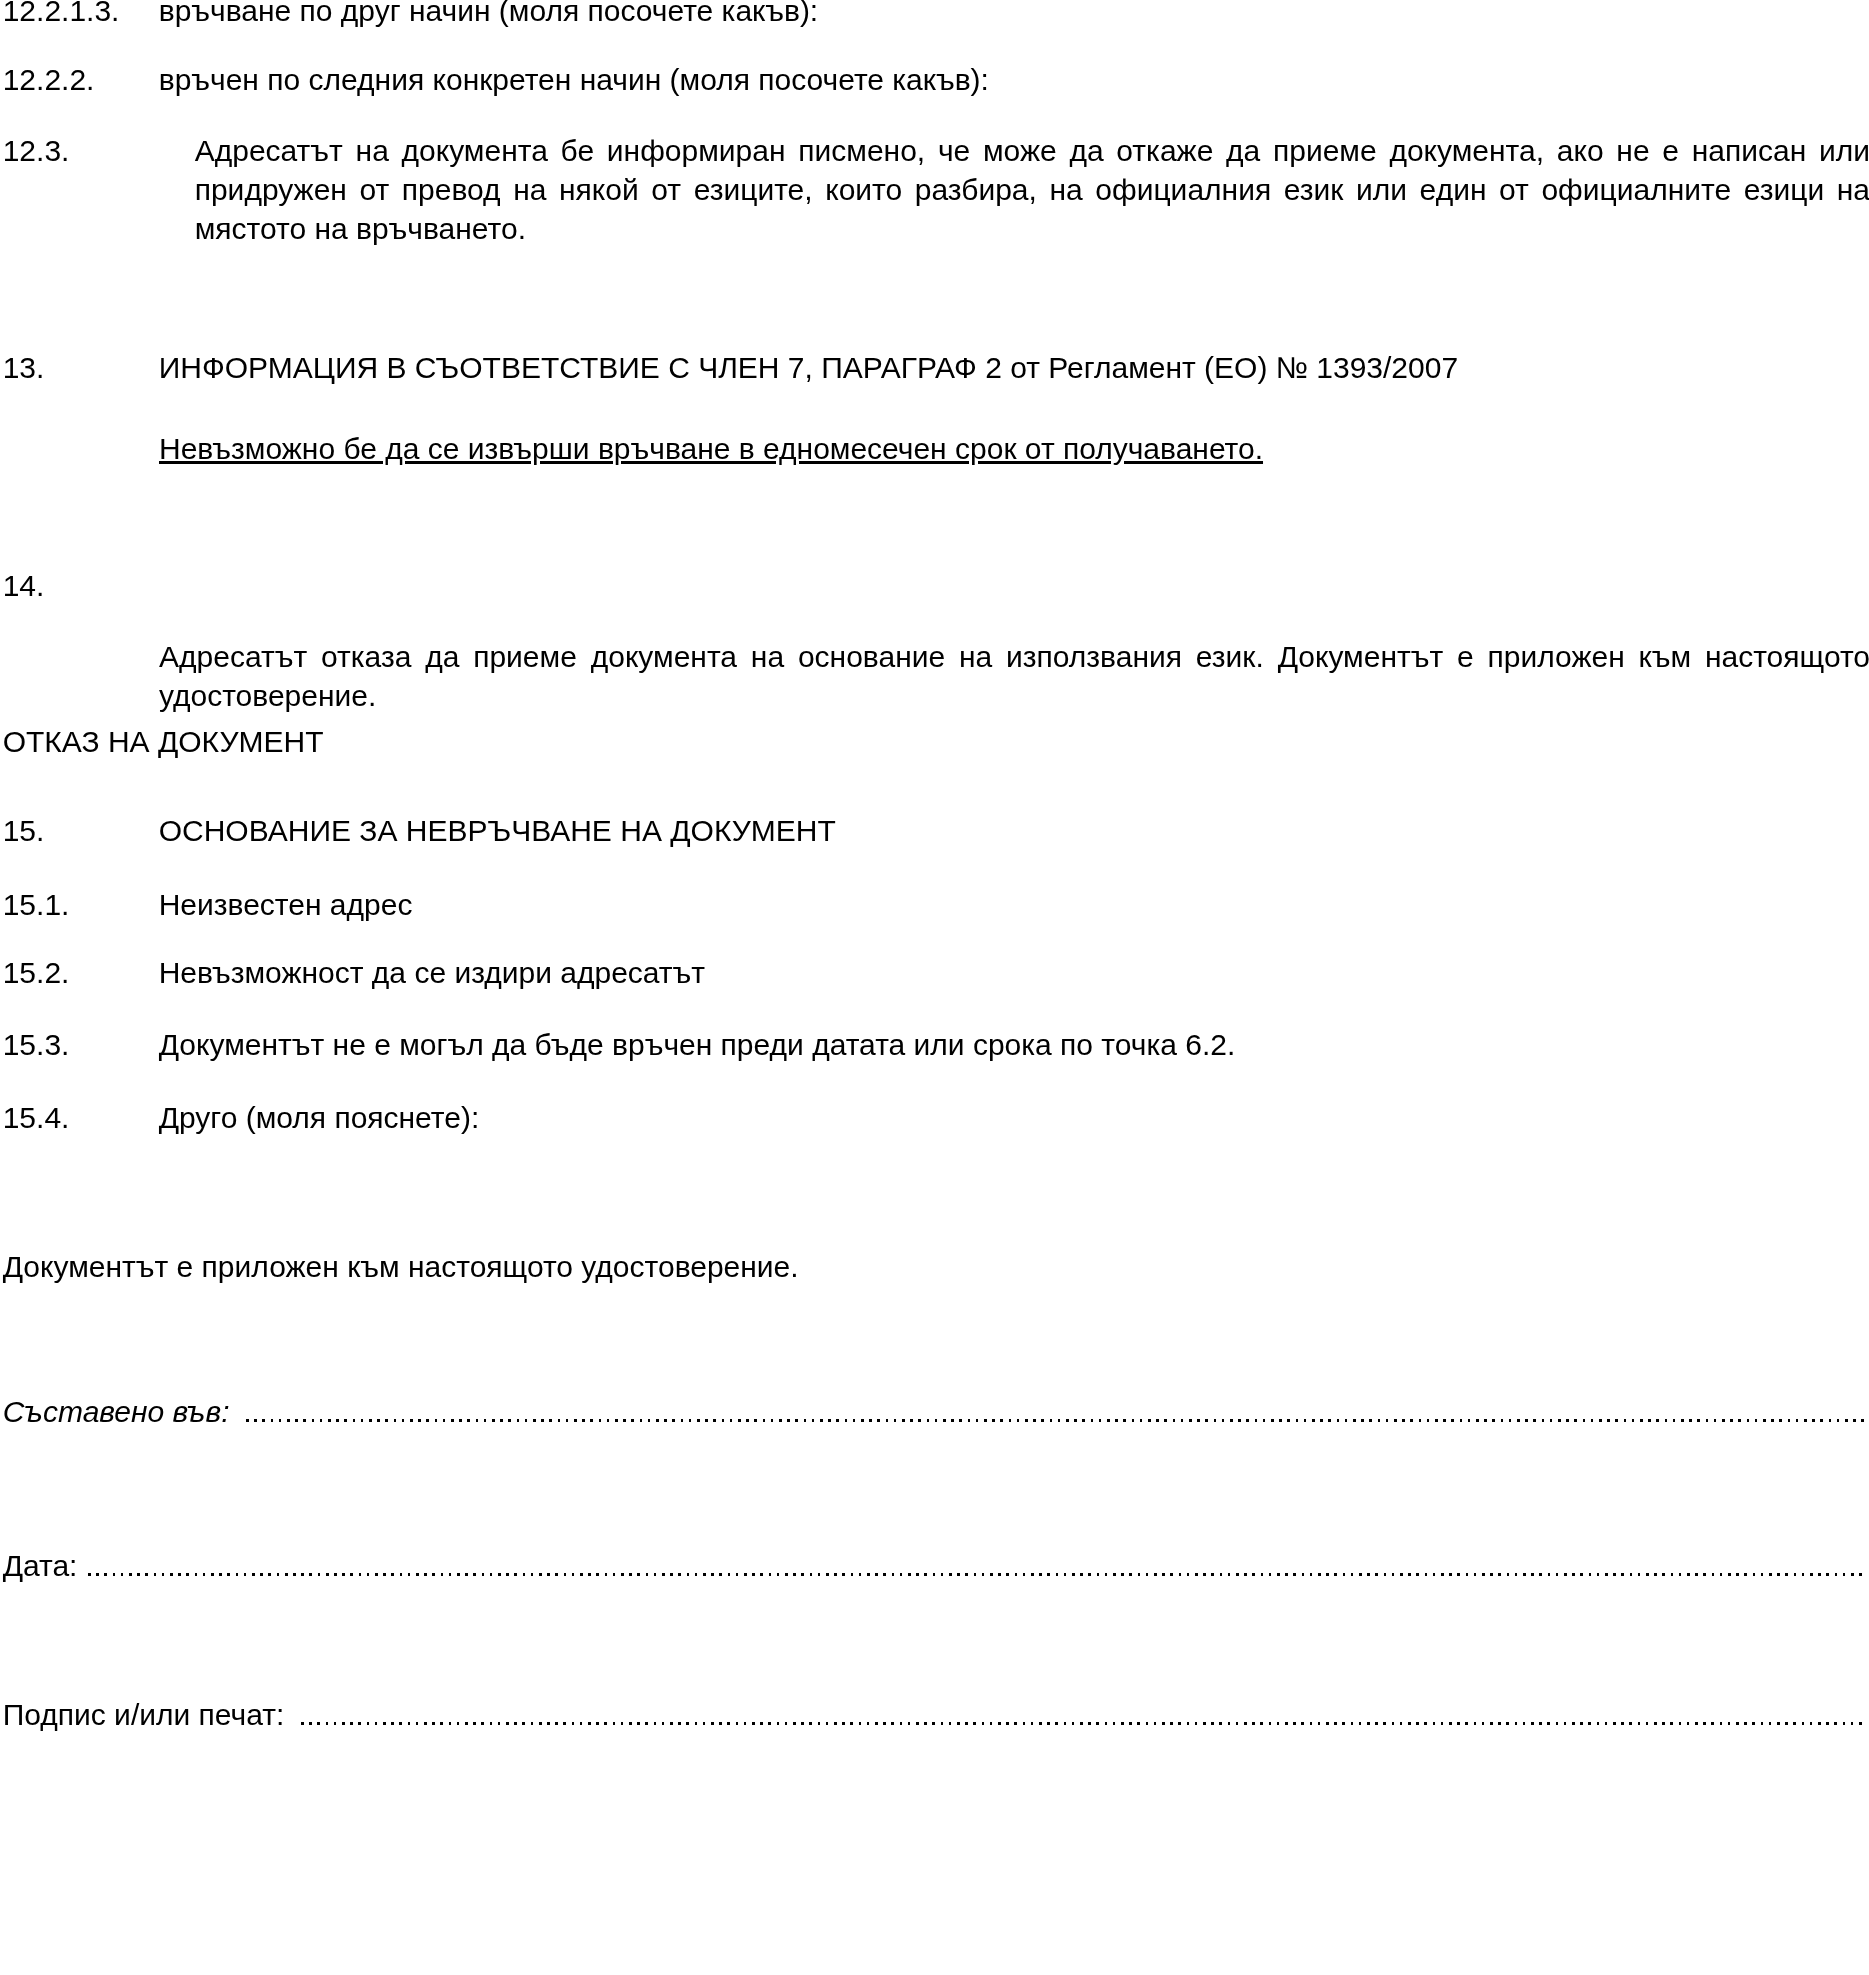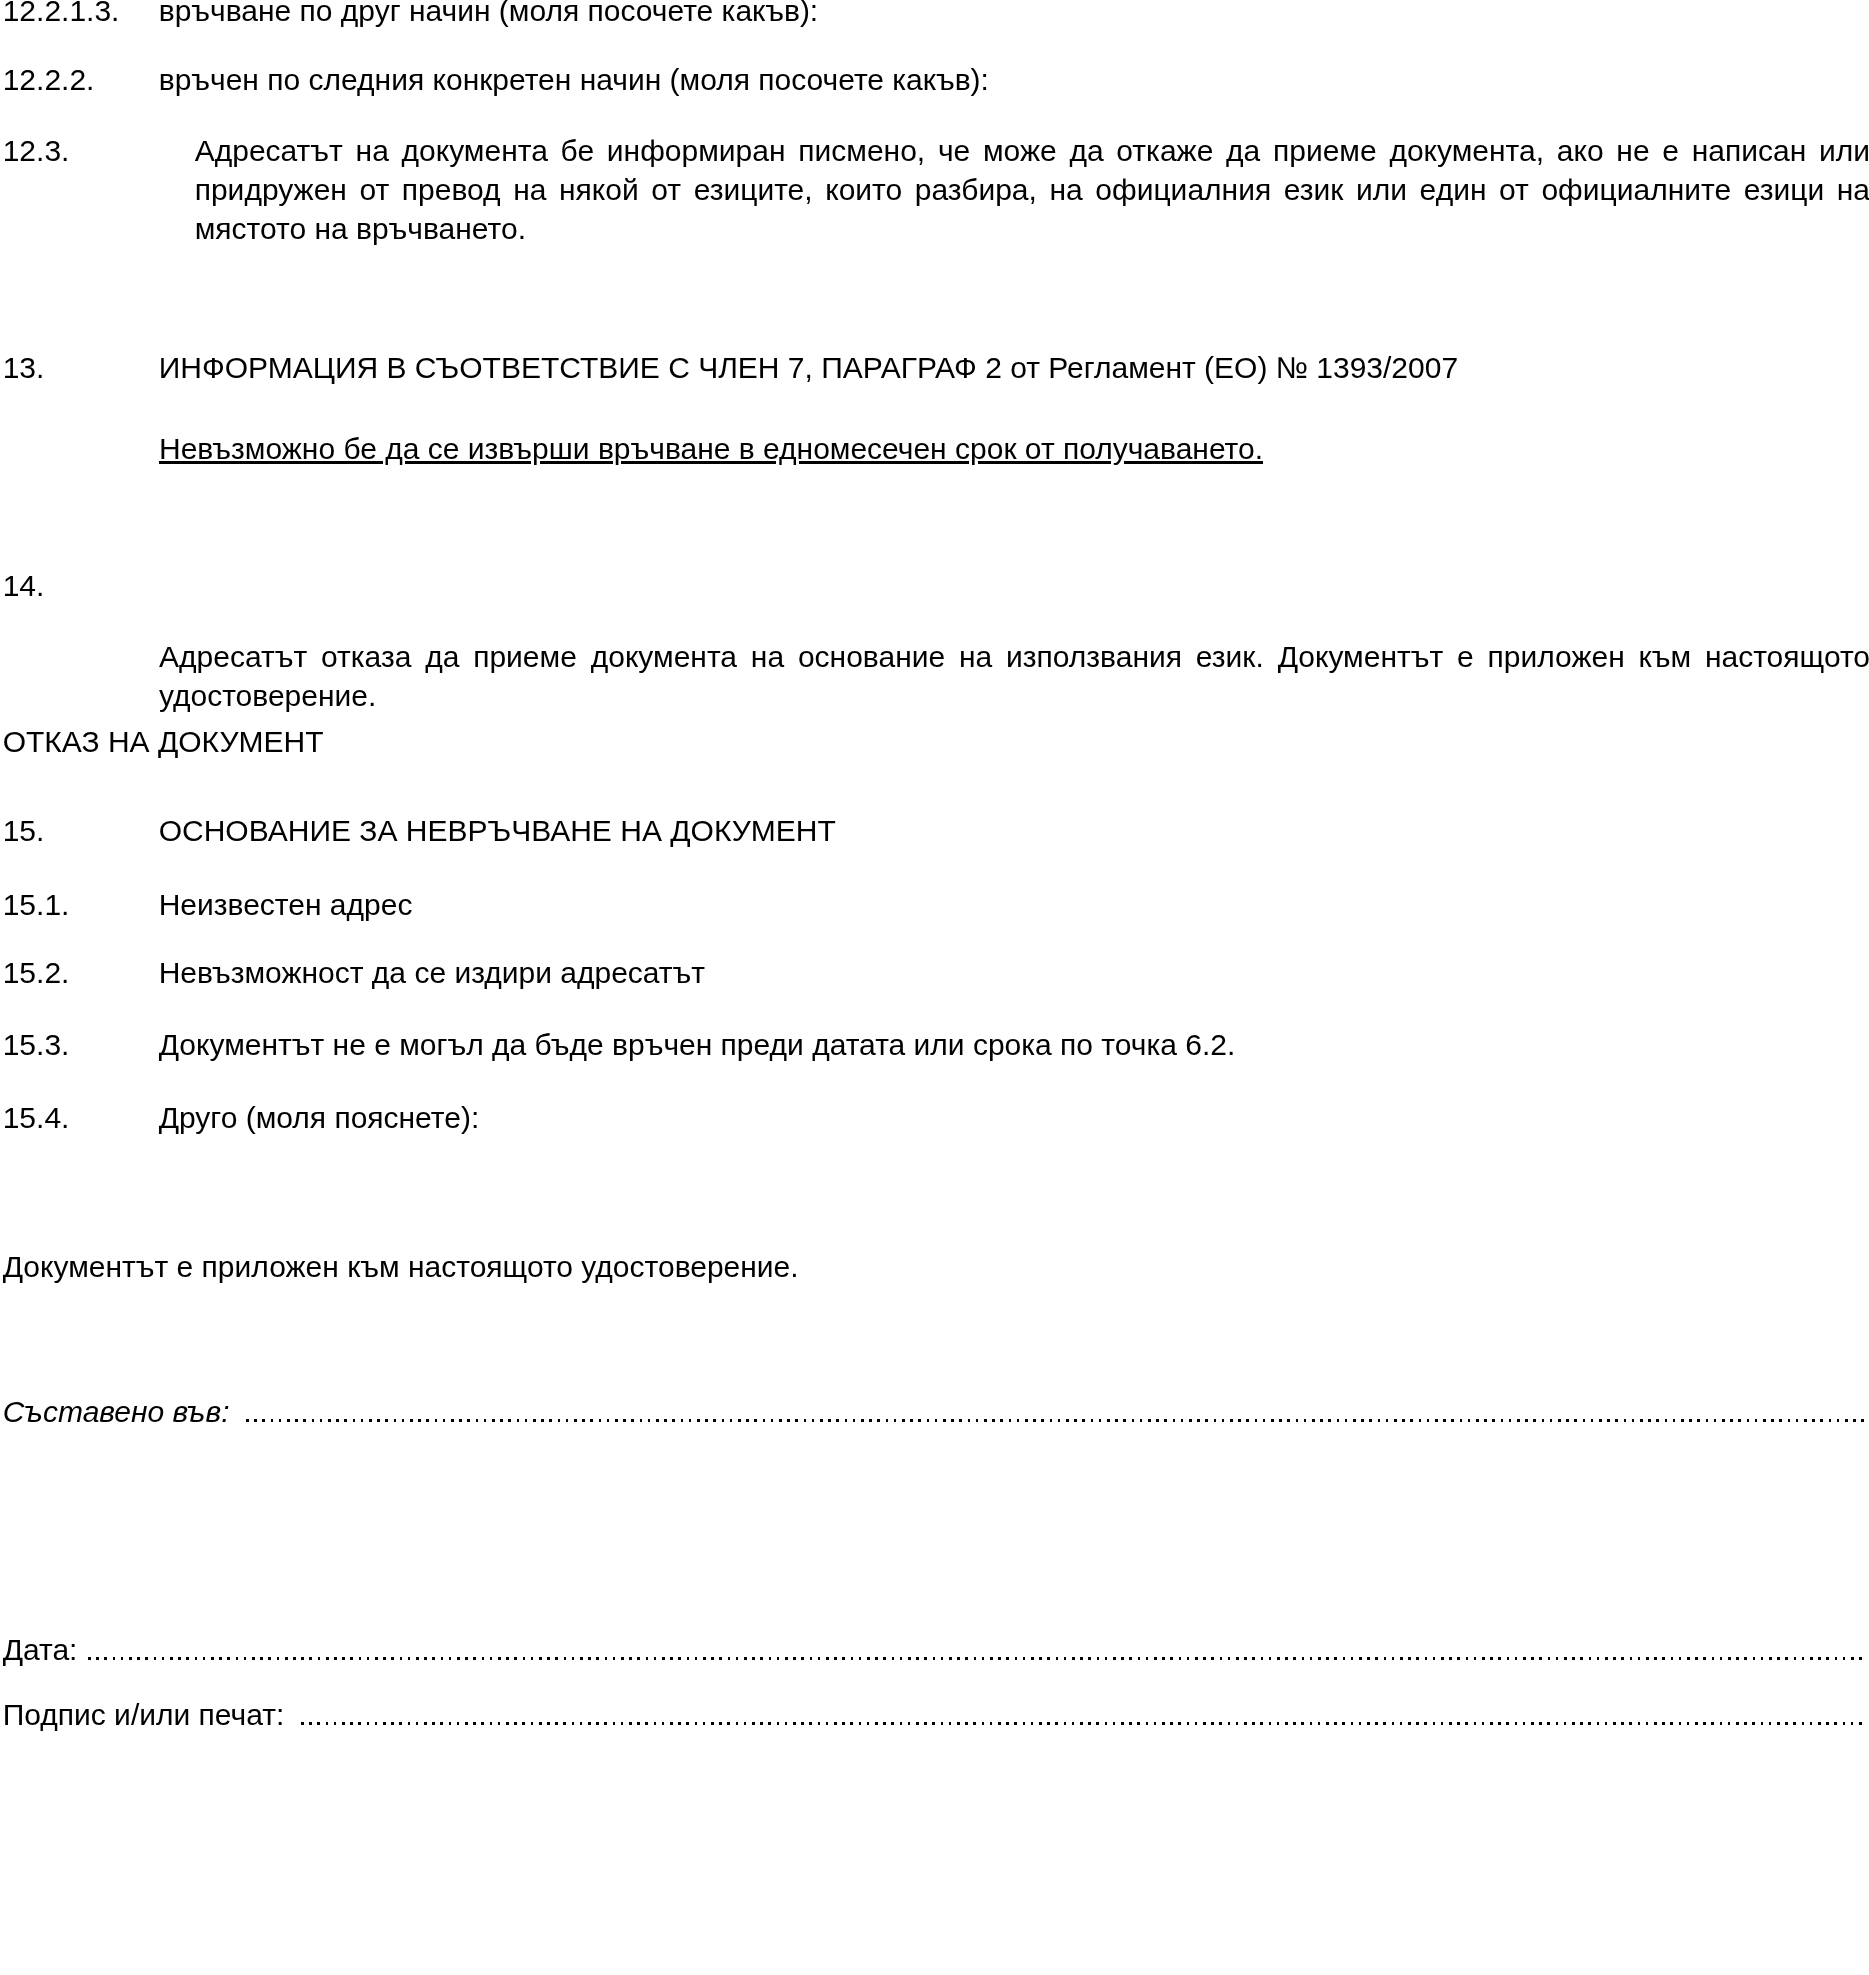--- a/index.html
+++ b/index.html
@@ -90,21 +90,21 @@
   #p-13-body  { top: 434px; text-decoration: underline; }
   #r-14       { top: 571px; flex-direction: column; }
   #p-14-body  { top: 637px; }
   #r-15       { top: 816px; }
   #r-15-1     { top: 890px; }
   #r-15-2     { top: 958px; }
   #r-15-3     { top: 1030px; }
   #r-15-4     { top: 1103px; }
   #p-attach   { top: 1243px; margin-top: 9px; }
   #f-place    { top: 1392px; font-style: italic; }
-  #f-date     { top: 1630px; align-items: flex-end; }
+  #f-date     { top: 1546px; align-items: flex-end; }
   #f-sign     { top: 1695px; }
 </style>
 </head>
 <body>
 
 <div id="page">
 
   <div class="row" id="r-12-2-1-3">
     <span class="num">12.2.1.3.</span>
     <span class="txt">връчване по друг начин (моля посочете какъв):</span>

